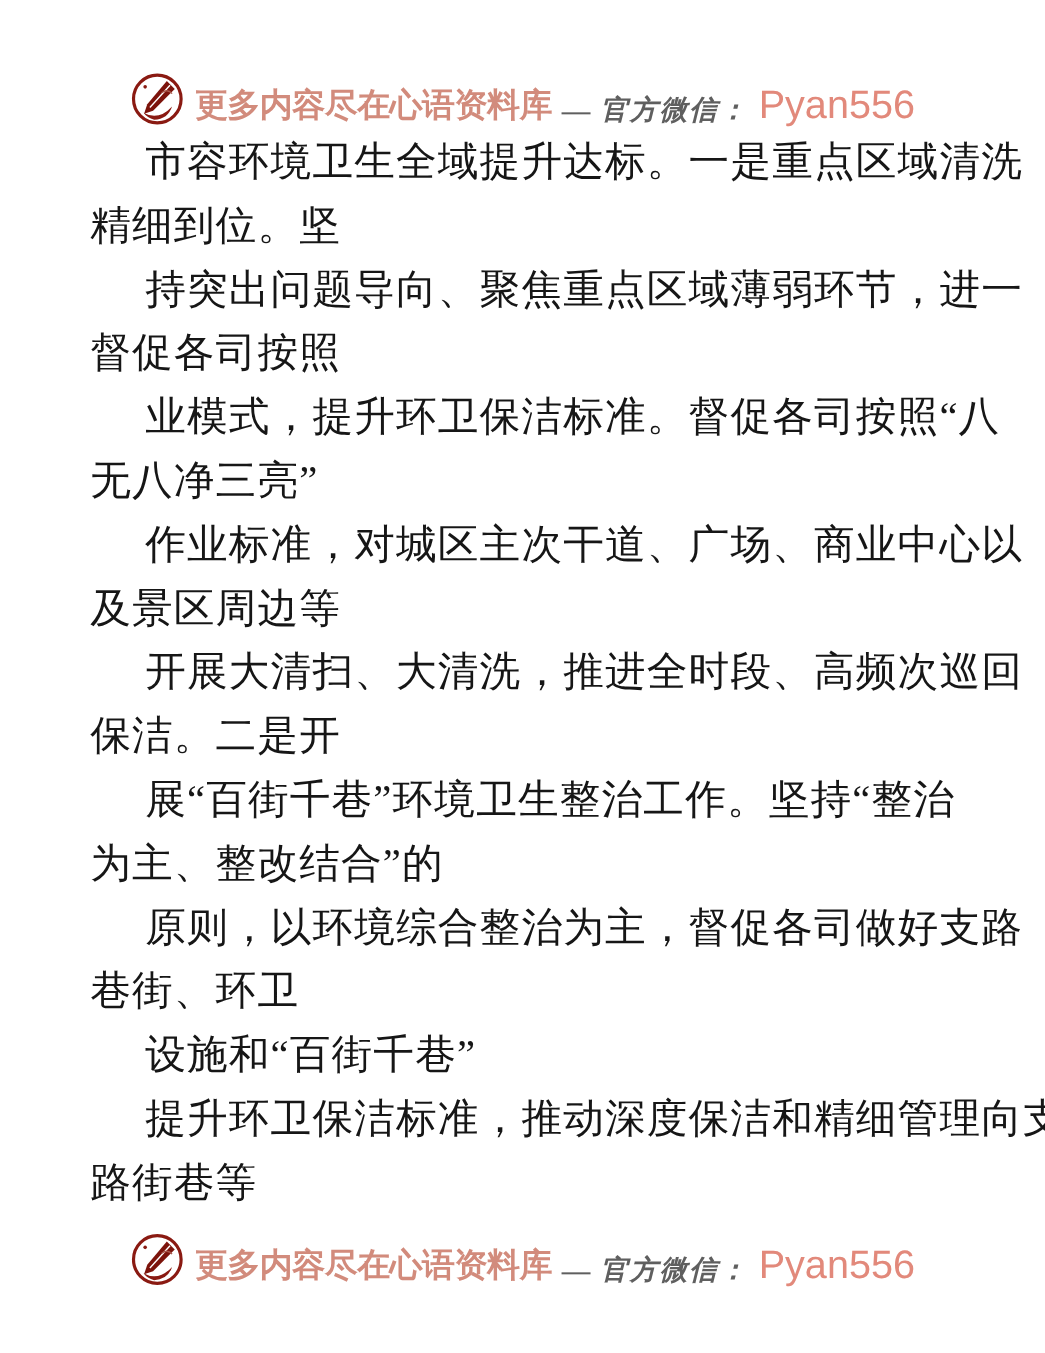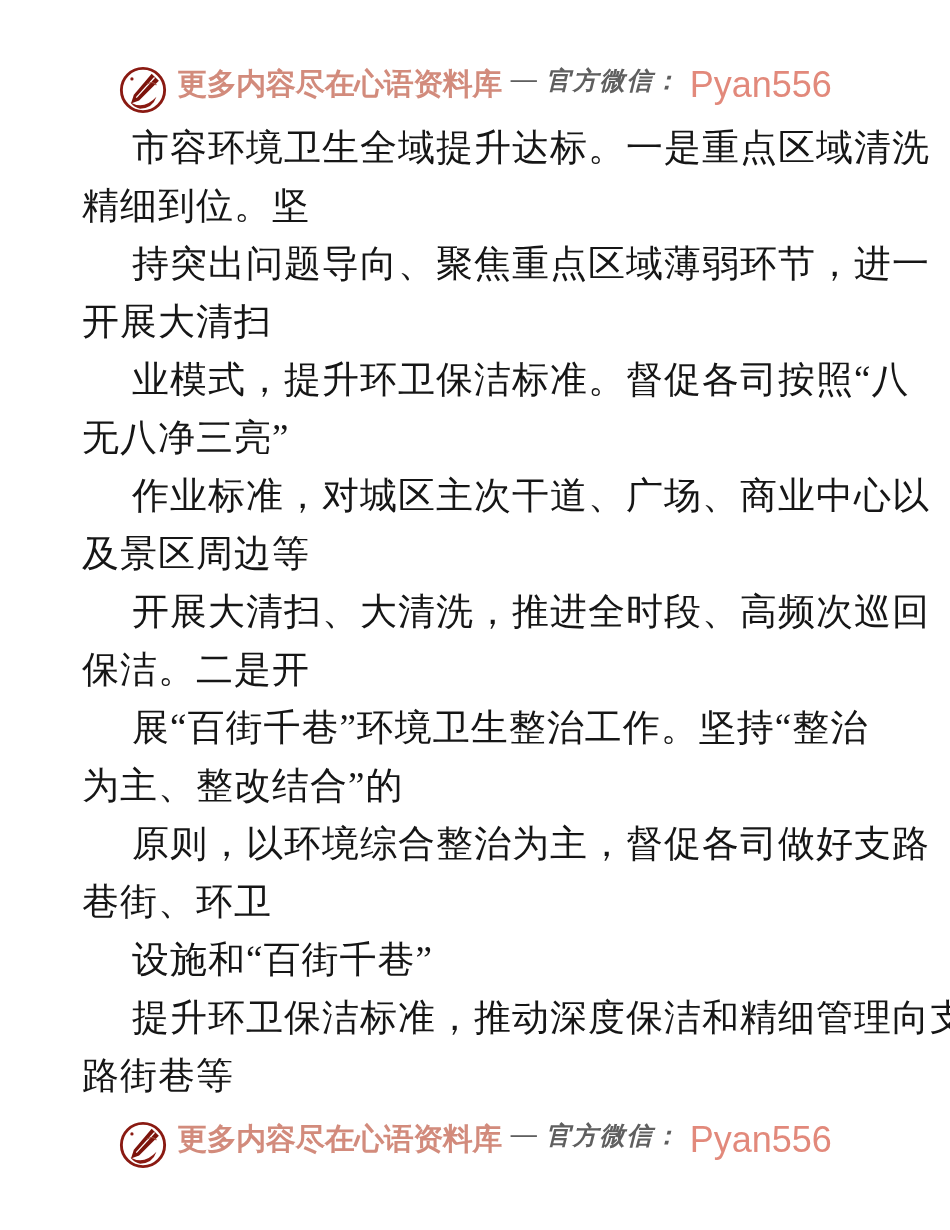--- a/index.html
+++ b/index.html
@@ -7,21 +7,21 @@
     position: relative;
     width: 950px;
     height: 1230px;
     background: #ffffff;
     overflow: hidden;
     font-family: "Liberation Serif", "DejaVu Serif", serif;
   }
   
   .watermark {
     display: flex;
-    align-items: flex-start;
+    align-items: flex-end;
     justify-content: center;
     gap: 9px;
     height: 52px;
   }
   .watermark.header { padding-top: 64px; }
   .watermark.footer { margin-top: 14px; }
   .wm-logo { width: 50px; height: 52px; flex: 0 0 auto; }
   .wm-brand {
     font-size: 30px;
     font-weight: 600;
@@ -74,21 +74,21 @@
     <span class="wm-brand" style="color:#d28b7c">更多内容尽在心语资料库</span>
     <span class="wm-dash" style="color:#5f5f5f">—</span>
     <span class="wm-label" style="color:#5f5f5f">官方微信：</span>
     <span class="wm-id" style="color:#e2897b">Pyan556</span>
   </div>
 
   <div class="doc" id="doc-body">
       <div class="doc-line indent">市容环境卫生全域提升达标。一是重点区域清洗</div>
       <div class="doc-line">精细到位。坚</div>
       <div class="doc-line indent">持突出问题导向、聚焦重点区域薄弱环节，进一</div>
-      <div class="doc-line">开展大清扫</div>
+      <div class="doc-line">督促各司按照</div>
       <div class="doc-line indent">业模式，提升环卫保洁标准。督促各司按照“八</div>
       <div class="doc-line">无八净三亮”</div>
       <div class="doc-line indent">作业标准，对城区主次干道、广场、商业中心以</div>
       <div class="doc-line">及景区周边等</div>
       <div class="doc-line indent">开展大清扫、大清洗，推进全时段、高频次巡回</div>
       <div class="doc-line">保洁。二是开</div>
       <div class="doc-line indent">展“百街千巷”环境卫生整治工作。坚持“整治</div>
       <div class="doc-line">为主、整改结合”的</div>
       <div class="doc-line indent">原则，以环境综合整治为主，督促各司做好支路</div>
       <div class="doc-line">巷街、环卫</div>

